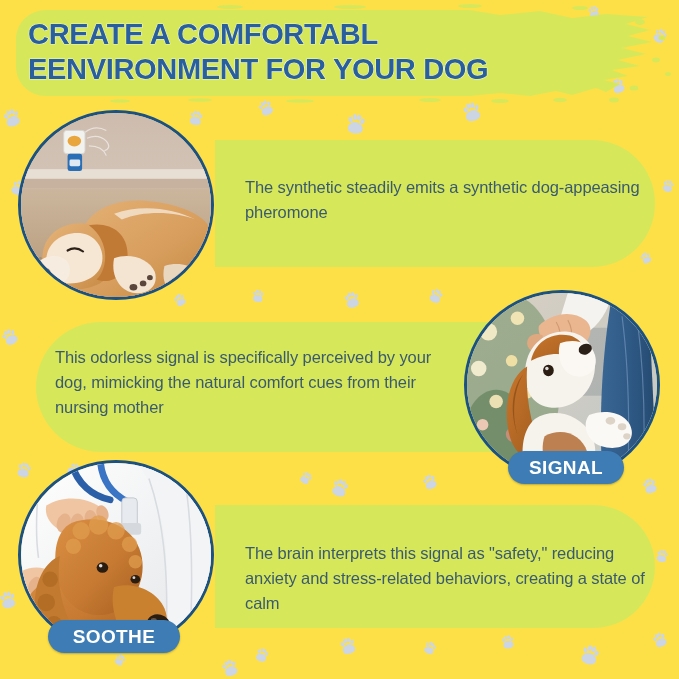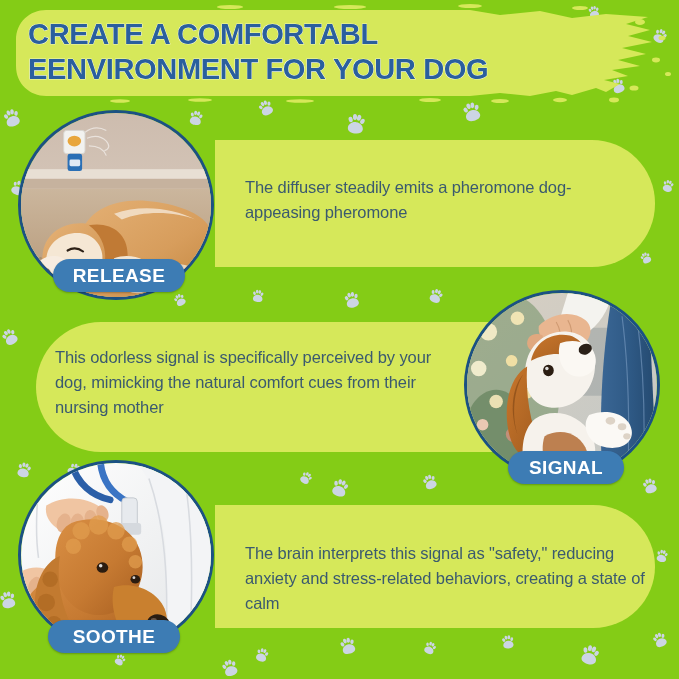--- a/index.html
+++ b/index.html
@@ -11,21 +11,21 @@
     height: 679px;
     background: #ffffff;
     font-family: "Liberation Sans", sans-serif;
     overflow: hidden;
     position: relative;
   }
   #infographic {
     position: relative;
     width: 679px;
     height: 679px;
-    background: #84cc16;
+    background: #fde047;
     overflow: hidden;
   }
 
   
   #paw-layer {
     position: absolute;
     left: 0; top: 0;
     width: 679px; height: 679px;
     z-index: 0;
     pointer-events: none;
@@ -198,21 +198,21 @@
       <ellipse cx="580" cy="8" rx="8" ry="2"></ellipse>
     </g>
   </svg>
 
   <div id="header-title">
     <span class="tline">CREATE A COMFORTABL</span>
     <span class="tline">EENVIRONMENT FOR YOUR DOG</span>
   </div>
 
   <div class="green-panel r1"></div>
-  <div class="body-text r1">The diffuser steadily emits a pheromone dog-appeasing pheromone</div>
+  <div class="body-text r1">The synthetic steadily emits a synthetic dog-appeasing pheromone</div>
 
   <div class="photo-oval p1">
     <svg class="scene" viewBox="0 0 196 190" xmlns="http://www.w3.org/2000/svg">
       <defs>
         <linearGradient id="wall1" x1="0" y1="0" x2="0" y2="1">
           <stop offset="0%" stop-color="#cdbcae"></stop>
           <stop offset="100%" stop-color="#ddd0c4"></stop>
         </linearGradient>
         <linearGradient id="carpet1" x1="0" y1="0" x2="0" y2="1">
           <stop offset="0%" stop-color="#cbb69d"></stop>
@@ -275,21 +275,20 @@
       </g>
       <path d="M148,158 C166,152 186,160 190,174 C192,184 182,190 168,190 C152,190 144,174 148,158 Z" fill="#e9d7c0"></path>
       <g fill="#4e3b30">
         <ellipse cx="166" cy="182" rx="4.2" ry="3.6"></ellipse>
         <ellipse cx="177" cy="178" rx="3.6" ry="3"></ellipse>
         <ellipse cx="185" cy="171" rx="3" ry="2.6"></ellipse>
       </g>
     </svg>
   </div>
 
-  <div class="badge b1">RELEASE</div>
 
   <div class="green-panel r2"></div>
   <div class="body-text r2">This odorless signal is specifically perceived by your dog, mimicking the natural comfort cues from their nursing mother</div>
 
   <div class="photo-oval p2">
     <svg class="scene" viewBox="0 0 196 190" xmlns="http://www.w3.org/2000/svg">
       <defs>
         <linearGradient id="room2" x1="0" y1="0" x2="1" y2="1">
           <stop offset="0%" stop-color="#d8cfc2"></stop>
           <stop offset="100%" stop-color="#c3c8c6"></stop>

